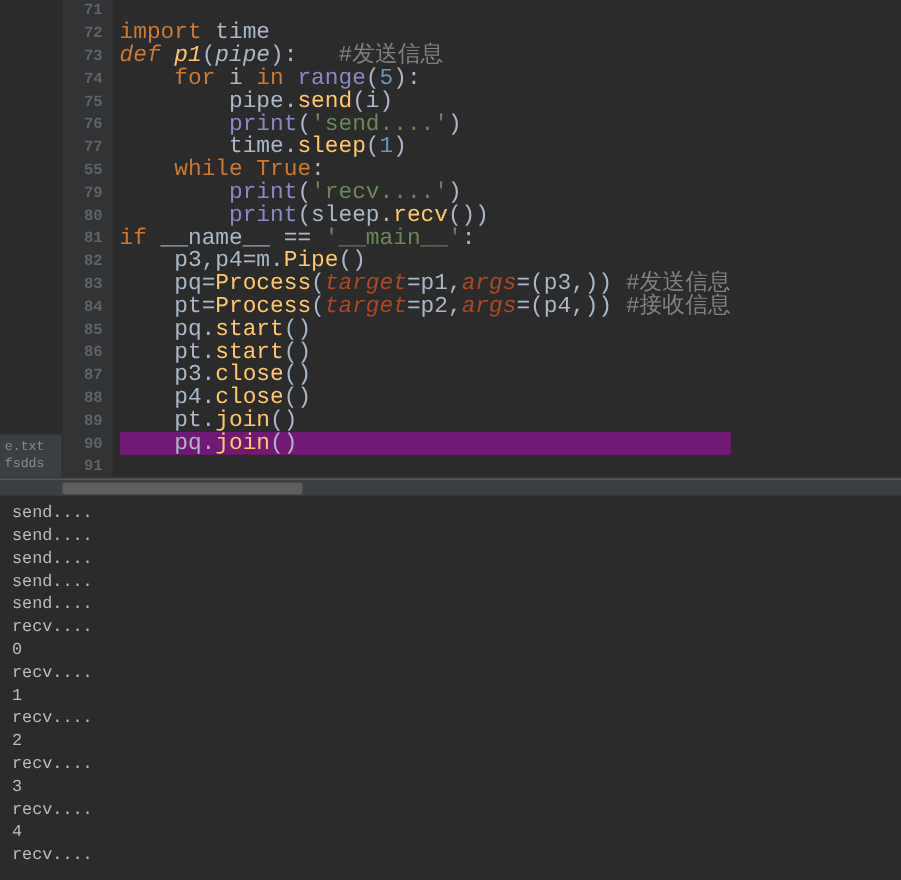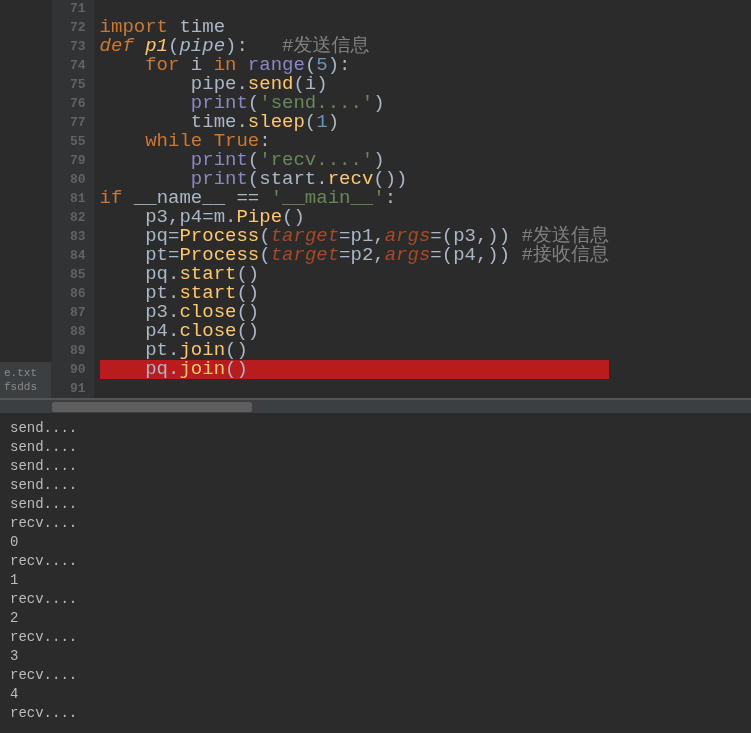--- a/index.html
+++ b/index.html
@@ -58,21 +58,21 @@
   .gutter div, .code div {
     height: 19px;
     line-height: 19px;
     white-space: pre;
   }
   .code {
     padding-left: 6px;
     font-size: 19px;
   }
   .current-line-gutter { background: #323232; }
-  .current-line { background: #b91c1c; }
+  .current-line { background: #701a75; }
   .scrollbar-h {
     height: 14px;
     background: #3c3f41;
     border-top: 1px solid #555;
     position: relative;
   }
   .scrollbar-thumb {
     position: absolute;
     left: 52px;
     top: 2px;
@@ -141,21 +141,21 @@
       <div class="code" id="code">
           <div></div>
           <div><span class="kw">import</span><span> </span><span class="name">time</span></div>
           <div><span class="kw-i">def </span><span class="fn-i">p1</span><span>(</span><span class="param">pipe</span><span>):   </span><span class="cmt">#发送信息</span></div>
           <div><span>    </span><span class="kw">for </span><span class="name">i</span><span> </span><span class="kw">in </span><span class="builtin">range</span><span>(</span><span class="num">5</span><span>):</span></div>
           <div><span>        pipe.</span><span class="fn">send</span><span>(i)</span></div>
           <div><span>        </span><span class="builtin">print</span><span>(</span><span class="str">'send....'</span><span>)</span></div>
           <div><span>        time.</span><span class="fn">sleep</span><span>(</span><span class="num">1</span><span>)</span></div>
           <div><span>    </span><span class="kw">while </span><span class="kw">True</span><span>:</span></div>
           <div><span>        </span><span class="builtin">print</span><span>(</span><span class="str">'recv....'</span><span>)</span></div>
-          <div><span>        </span><span class="builtin">print</span><span>(start.</span><span class="fn">recv</span><span>())</span></div>
+          <div><span>        </span><span class="builtin">print</span><span>(sleep.</span><span class="fn">recv</span><span>())</span></div>
           <div><span class="kw">if </span><span class="name">__name__</span><span> == </span><span class="str">'__main__'</span><span>:</span></div>
           <div><span>    p3,p4</span><span class="op">=</span><span>m.</span><span class="fn">Pipe</span><span>()</span></div>
           <div><span>    pq</span><span class="op">=</span><span class="fn">Process</span><span>(</span><span class="kwarg">target</span><span>=</span><span>p1,</span><span class="kwarg">args</span><span>=</span><span>(p3,)) </span><span class="cmt">#发送信息</span></div>
           <div><span>    pt</span><span class="op">=</span><span class="fn">Process</span><span>(</span><span class="kwarg">target</span><span>=</span><span>p2,</span><span class="kwarg">args</span><span>=</span><span>(p4,)) </span><span class="cmt">#接收信息</span></div>
           <div><span>    pq.</span><span class="fn">start</span><span>()</span></div>
           <div><span>    pt.</span><span class="fn">start</span><span>()</span></div>
           <div><span>    p3.</span><span class="fn">close</span><span>()</span></div>
           <div><span>    p4.</span><span class="fn">close</span><span>()</span></div>
           <div><span>    pt.</span><span class="fn">join</span><span>()</span></div>
           <div class="current-line"><span>    pq.</span><span class="fn">join</span><span>()</span></div>

